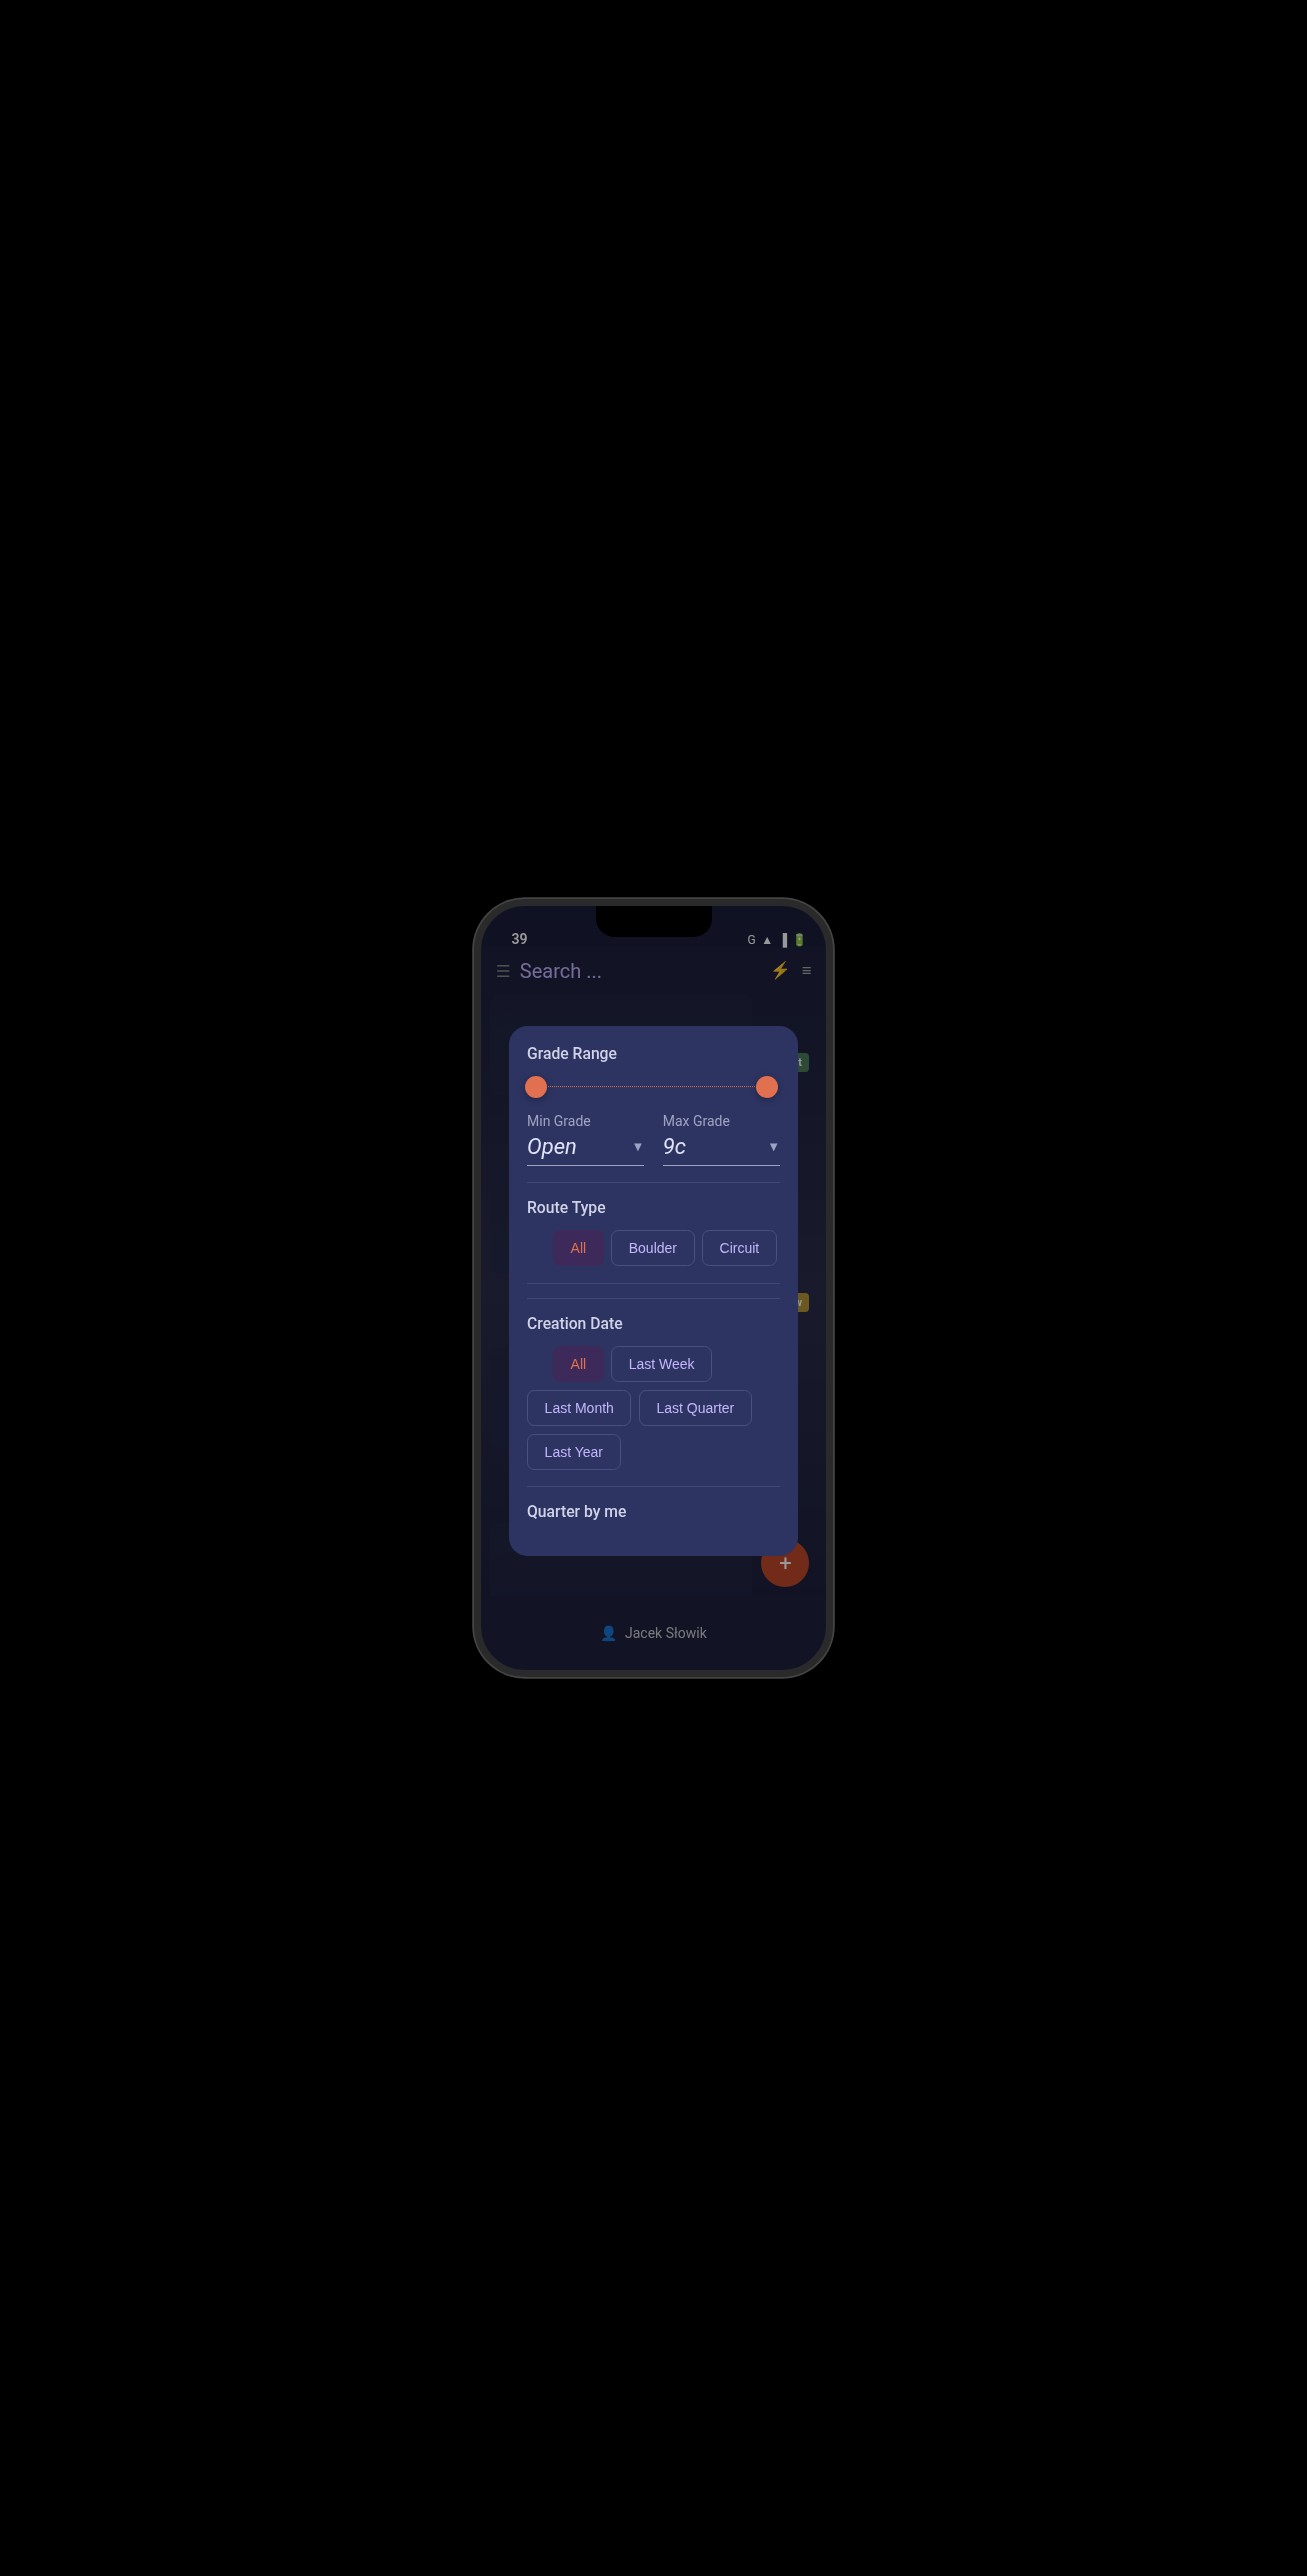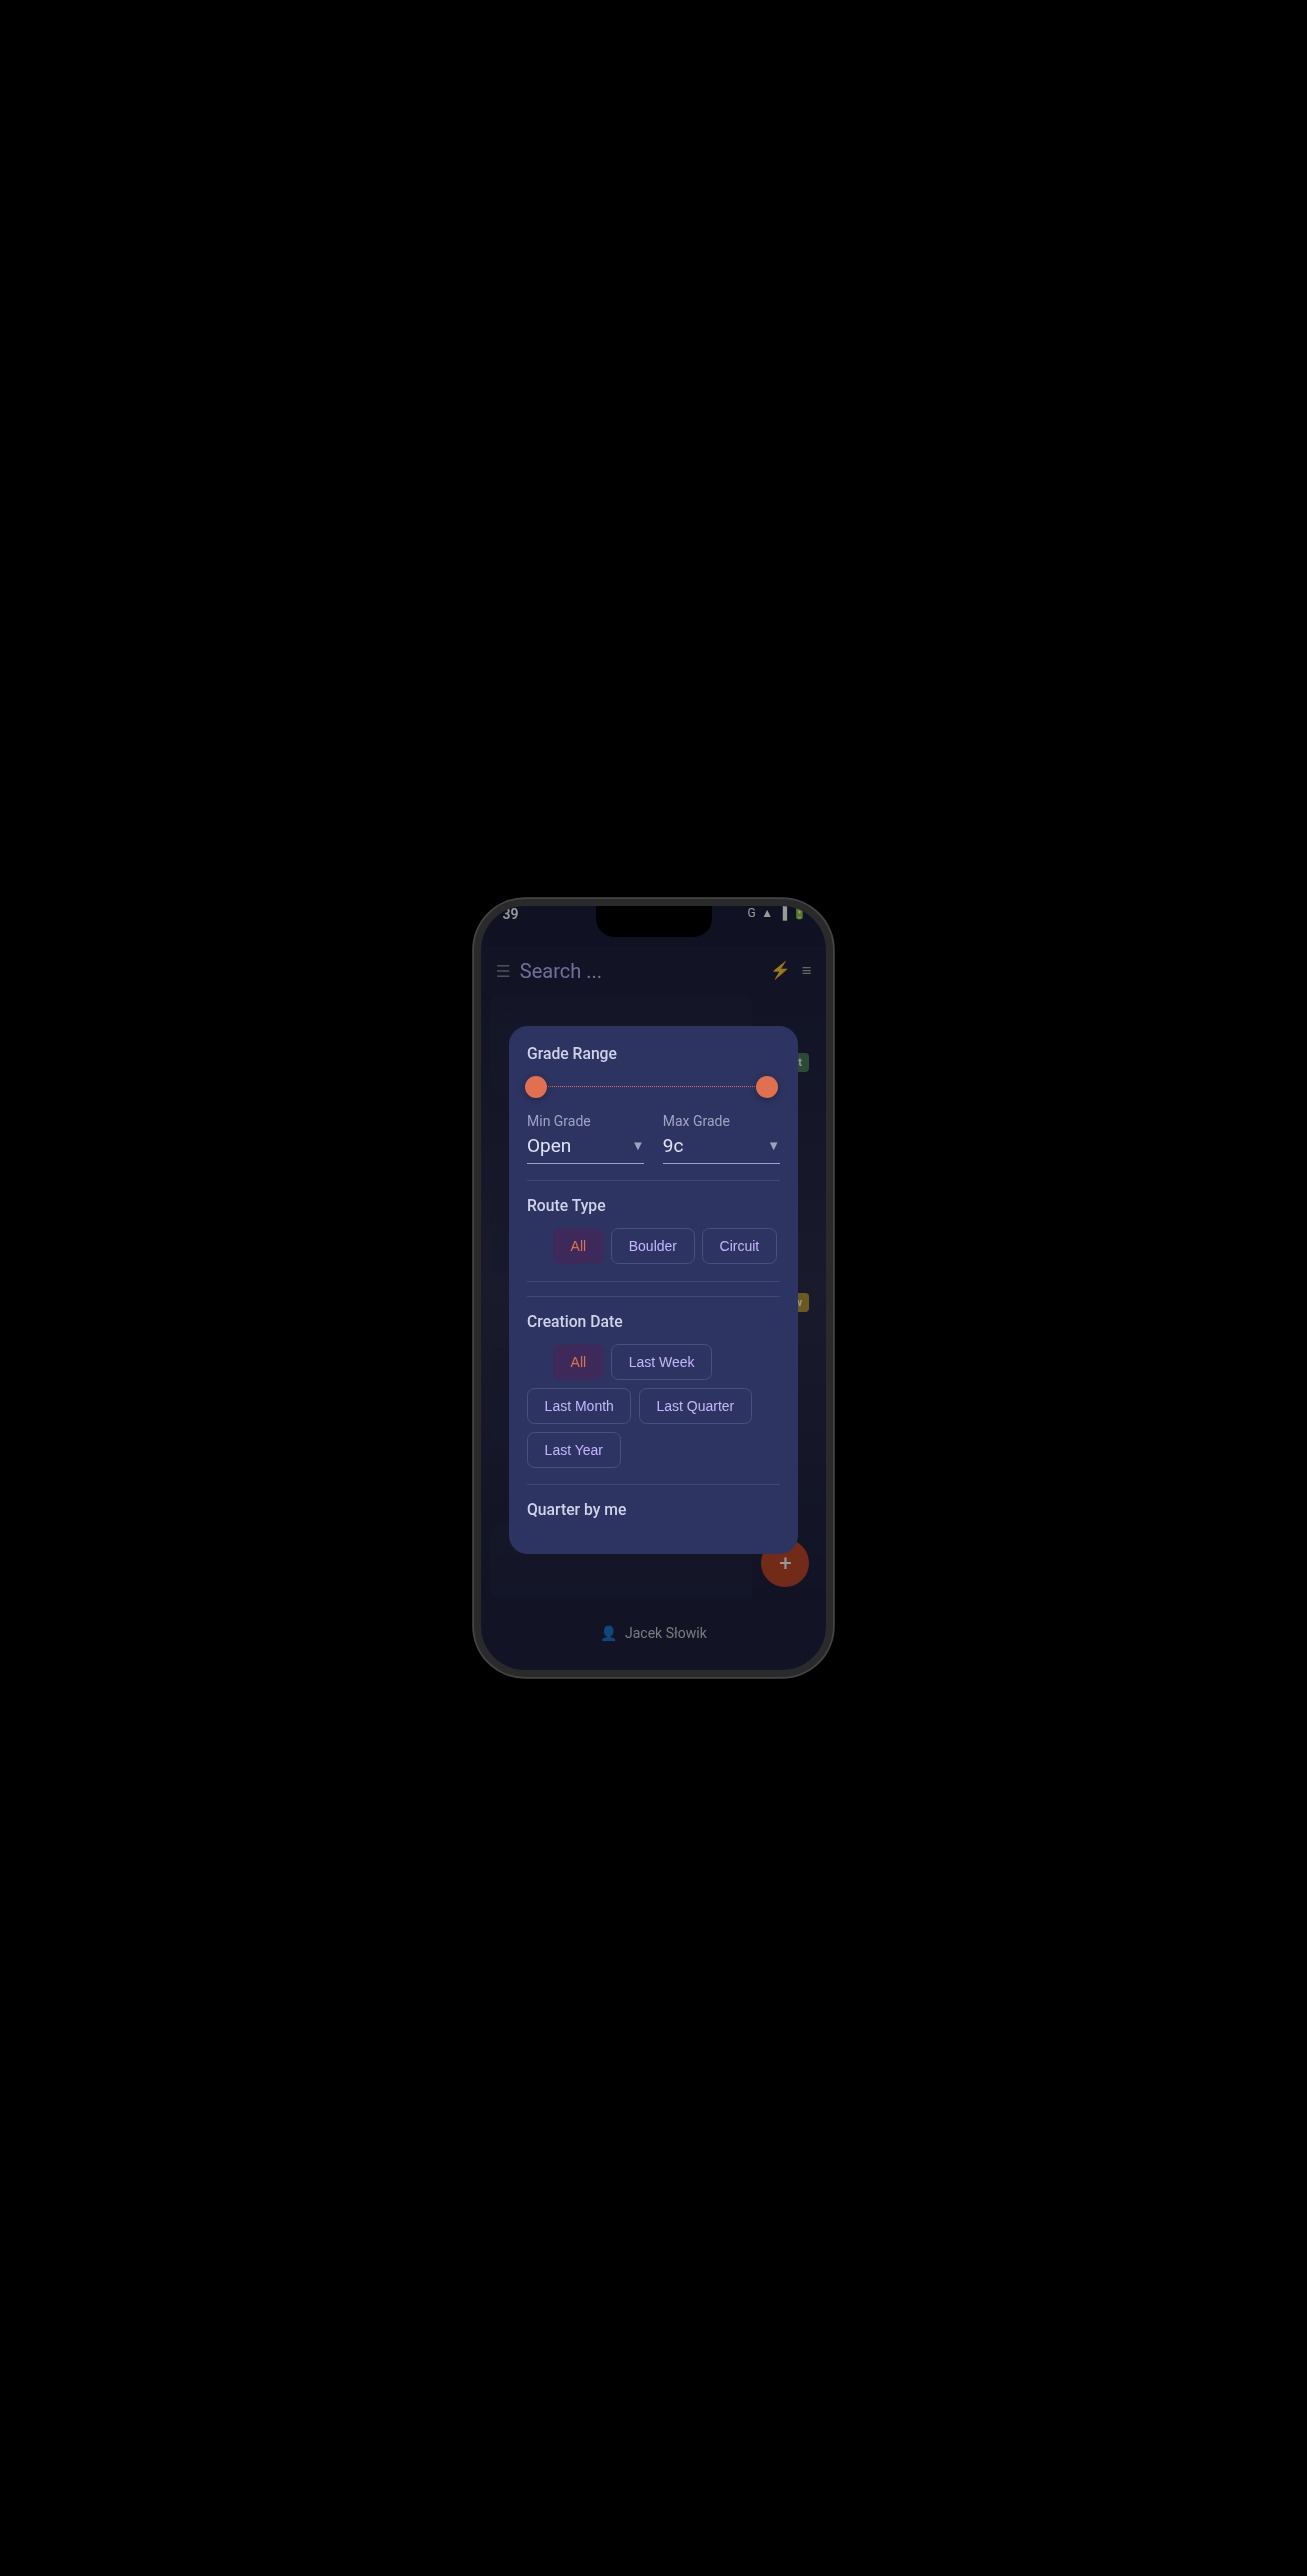--- a/index.html
+++ b/index.html
@@ -36,24 +36,24 @@
       background: linear-gradient(180deg, #1a1e3a 0%, #2a2d4a 50%, #1a1e3a 100%);
     }
     .bg-card {
       position: absolute;
       background: #252a48;
       border-radius: 11px;
     }
     
     .status-bar {
       position: absolute;
-      top: 0; left: 3px; right: 0;
+      top: 0; left: 12px; right: 0;
       height: 41px;
       display: flex;
-      align-items: flex-start;
+      align-items: flex-end;
       justify-content: space-between;
       padding: 0 18.4px;
       z-index: 10;
     }
     .status-time {
       color: #fff;
       font-size: 14px;
       font-weight: 600;
     }
     .status-icons {
@@ -261,22 +261,23 @@
     .grade-select {
       display: flex;
       align-items: center;
       justify-content: space-between;
       border-bottom: 1.4px solid #a0a3c0;
       padding-bottom: 5.5px;
       cursor: pointer;
     }
     .grade-select-value {
       color: #e0e3f8;
-      font-size: 19px;
+      font-size: 22px;
       font-weight: 400;
+      font-style: italic;
     }
     .grade-select-arrow {
       color: #a0a3c0;
       font-size: 13px;
     }
     
     .divider {
       height: 0.9px;
       background: rgba(255,255,255,0.1);
       margin: 14.7px 0;

